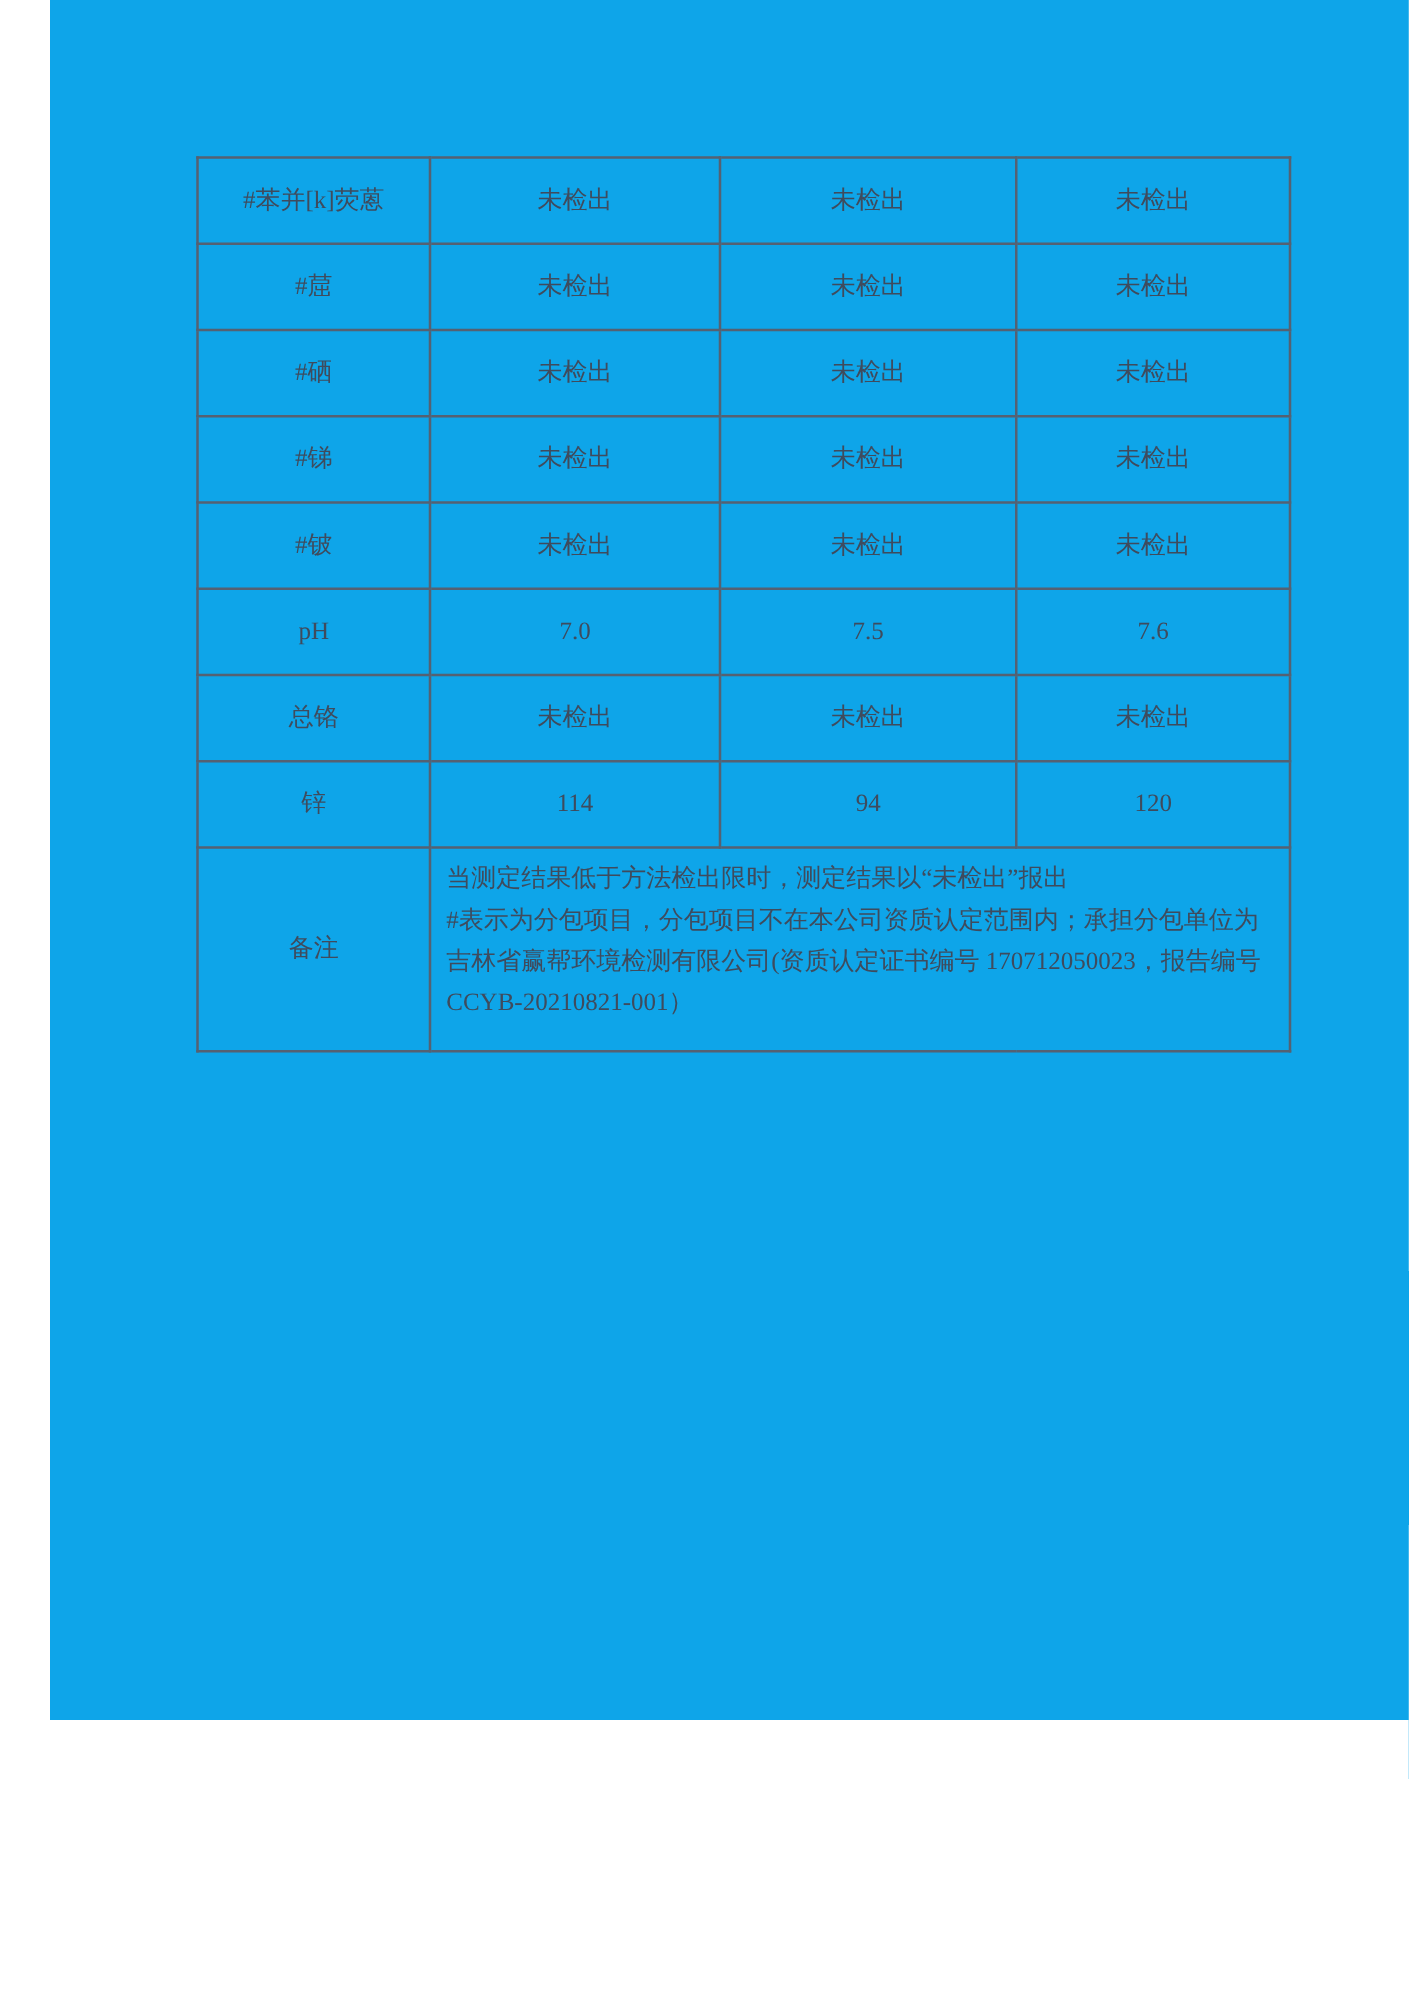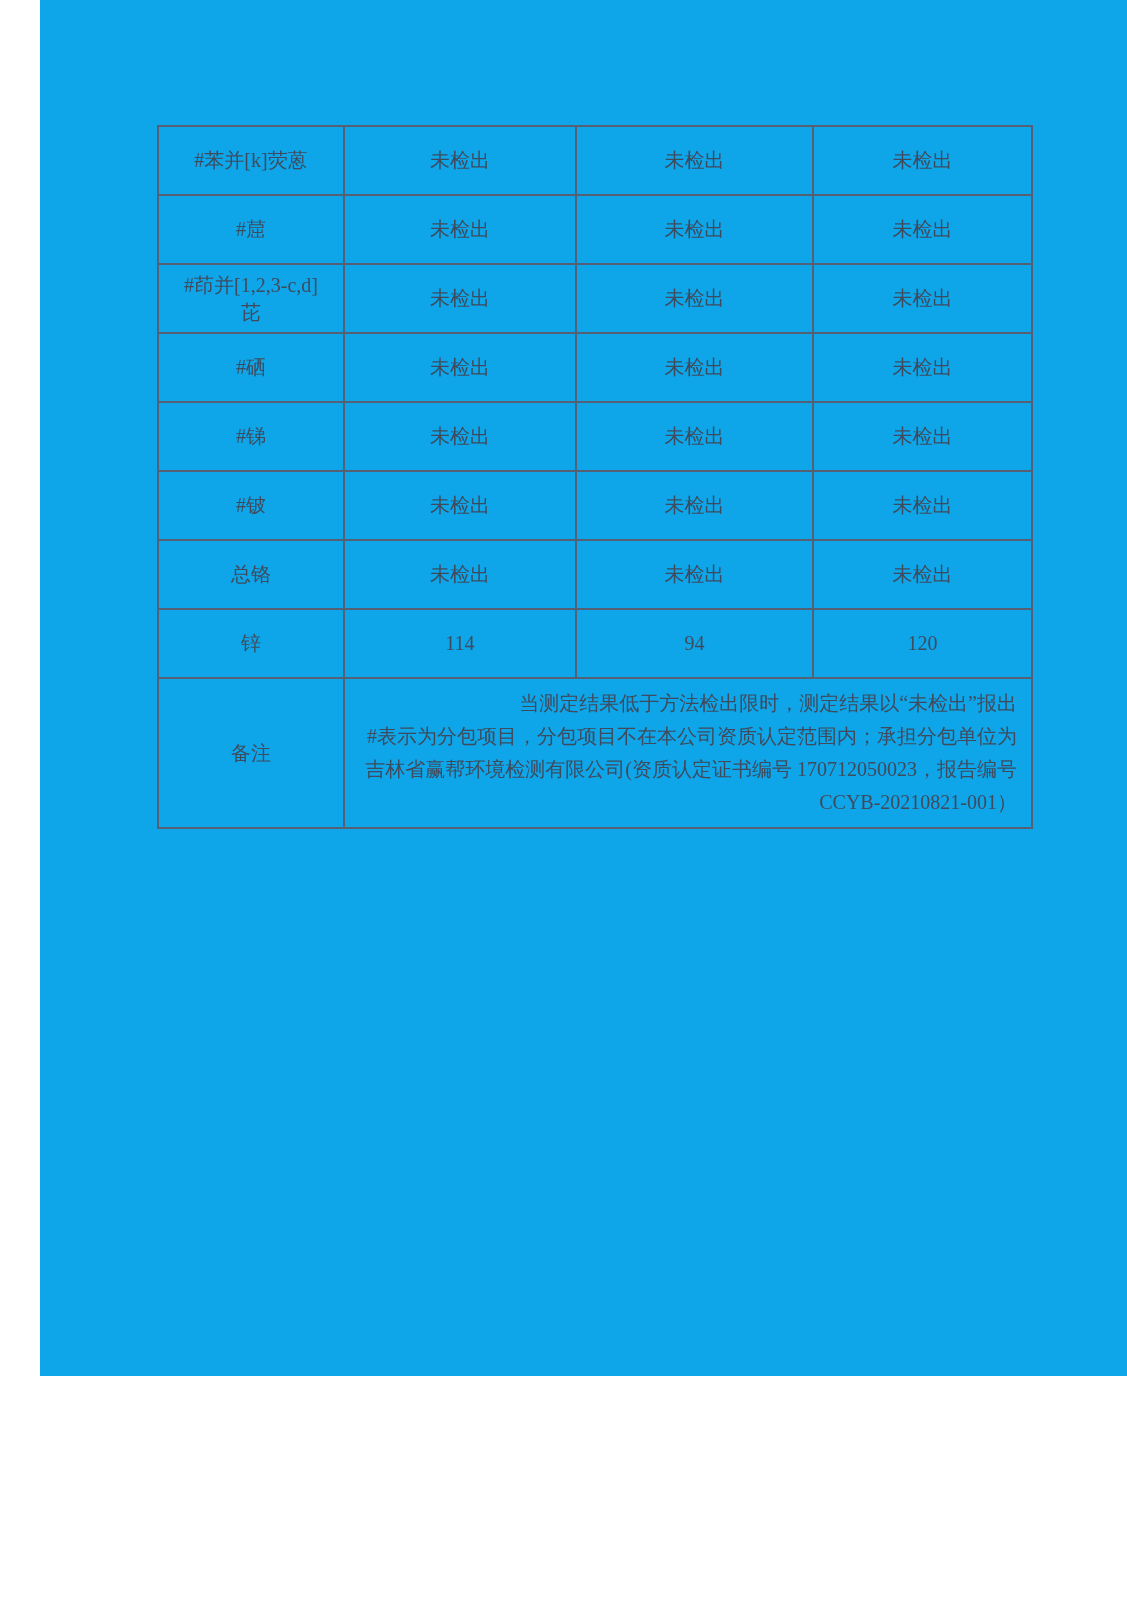--- a/index.html
+++ b/index.html
@@ -37,23 +37,23 @@
     padding: 20px 6px;
     line-height: 1.35;
   }
   table.results td.label-cell {
     padding: 2px 20px;
   }
   table.results td.remark-label-cell {
     padding: 18px 6px;
   }
   table.results td.remark-cell {
-    text-align: right;
+    text-align: left;
     vertical-align: middle;
-    padding: 8px 14px 8px 12px;
+    padding: 8px 14px 21px 12px;
     line-height: 33px;
     font-size: 20px;
   }
   table.results td.remark-cell p {
     margin: 0;
   }
   .scan-line {
     position: absolute;
     left: -4px;
     top: 1584px;
@@ -81,43 +81,43 @@
           <td>未检出</td>
           <td>未检出</td>
           <td>未检出</td>
         </tr>
         <tr style="height: 57px;">
           <td class="label-cell">#䓛</td>
           <td>未检出</td>
           <td>未检出</td>
           <td>未检出</td>
         </tr>
-        <tr style="height: 68px;">
-          <td class="label-cell">#茚并[1,2,3-c,d]芘</td>
-          <td>未检出</td>
-          <td>未检出</td>
-          <td>未检出</td>
-        </tr>
         <tr style="height: 57px;">
           <td class="label-cell">#硒</td>
           <td>未检出</td>
           <td>未检出</td>
           <td>未检出</td>
         </tr>
         <tr style="height: 57px;">
           <td class="label-cell">#锑</td>
           <td>未检出</td>
           <td>未检出</td>
           <td>未检出</td>
         </tr>
         <tr style="height: 57px;">
           <td class="label-cell">#铍</td>
           <td>未检出</td>
           <td>未检出</td>
           <td>未检出</td>
+        </tr>
+        <tr style="height: 57px;">
+          <td class="label-cell">pH</td>
+          <td>7.0</td>
+          <td>7.5</td>
+          <td>7.6</td>
         </tr>
         <tr style="height: 57px;">
           <td class="label-cell">总铬</td>
           <td>未检出</td>
           <td>未检出</td>
           <td>未检出</td>
         </tr>
         <tr style="height: 57px;">
           <td class="label-cell">锌</td>
           <td>114</td>

